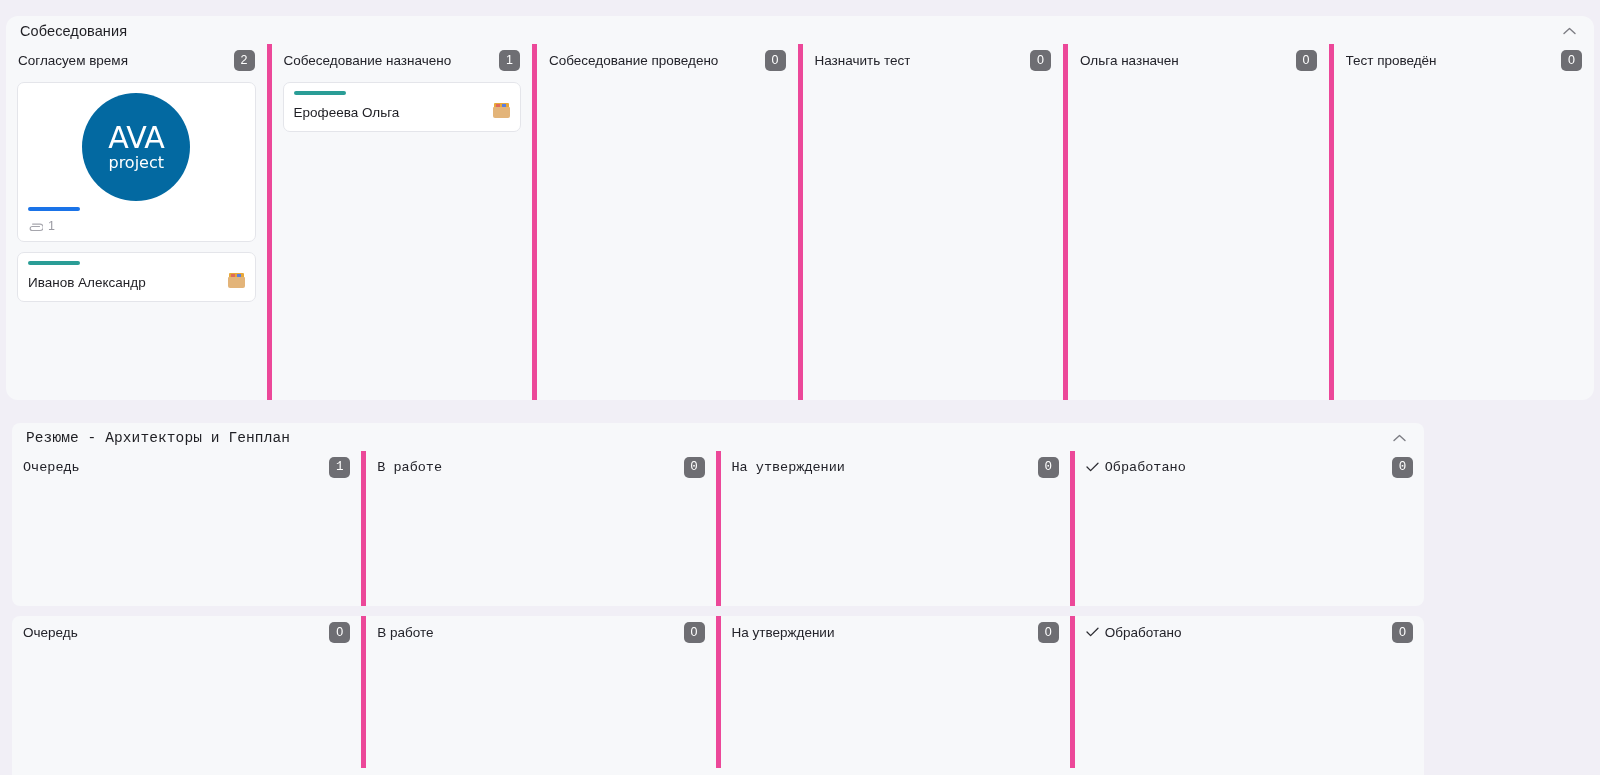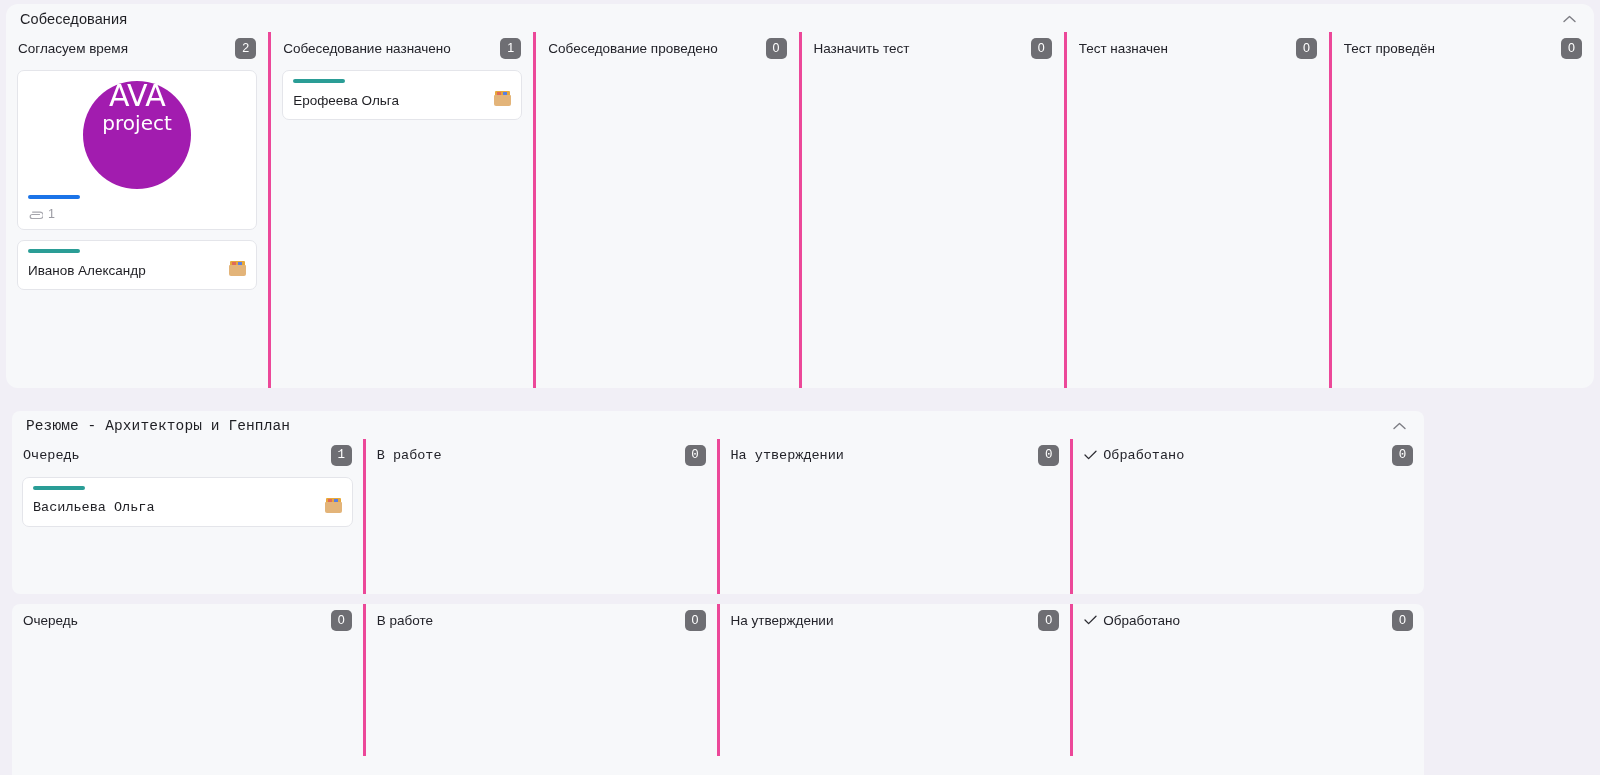--- a/index.html
+++ b/index.html
@@ -15,21 +15,21 @@
     font-family: "Liberation Sans", "DejaVu Sans", sans-serif;
     background: #f1eff6;
     color: #1f1f24;
     -webkit-font-smoothing: antialiased;
   }
 
   .page {
     position: relative;
     width: 1600px;
     height: 775px;
-    padding: 4px 6px 0 6px;
+    padding: 16px 6px 0 6px;
     background: #f1eff6;
   }
 
   
   .board {
     position: relative;
     background: #f7f8fa;
     border-radius: 10px;
     overflow: hidden;
   }
@@ -89,21 +89,21 @@
     display: flex;
     align-items: stretch;
     height: calc(100% - 28px);
   }
 
   .column {
     position: relative;
     flex: 1 1 0;
     min-width: 0;
     padding: 0 10px 10px 10px;
-    border-left: 3px solid #ec4899;
+    border-left: 5px solid #ec4899;
   }
   .column:first-child { border-left: none; }
 
   .board--primary .column { padding-left: 11px; padding-right: 11px; }
 
   .col-head {
     display: flex;
     align-items: center;
     justify-content: space-between;
     gap: 16px;
@@ -166,36 +166,36 @@
     width: 100%;
     display: flex;
     justify-content: center;
     padding: 2px 0 6px 0;
   }
 
   .logo-circle {
     width: 108px;
     height: 108px;
     border-radius: 50%;
-    background: #a21caf;
+    background: #0369a1;
     display: flex;
     flex-direction: column;
     align-items: center;
-    justify-content: flex-start;
+    justify-content: center;
     color: #ffffff;
     line-height: 1;
   }
   .logo-main {
     font-size: 30px;
     font-weight: 400;
     letter-spacing: -0.5px;
     font-family: "DejaVu Sans", sans-serif;
   }
   .logo-sub {
-    font-size: 20px;
+    font-size: 16px;
     margin-top: 2px;
     font-family: "DejaVu Sans", sans-serif;
   }
 
   .card-row {
     display: flex;
     align-items: flex-start;
     justify-content: space-between;
     gap: 24px;
   }
@@ -372,21 +372,21 @@
       <div class="column">
         <div class="col-head">
           <div class="col-title">Назначить тест</div>
           <div class="count-badge">0</div>
         </div>
         <div class="col-body"></div>
       </div>
 
       <div class="column">
         <div class="col-head">
-          <div class="col-title">Тест назначен</div>
+          <div class="col-title">Ольга назначен</div>
           <div class="count-badge">0</div>
         </div>
         <div class="col-body"></div>
       </div>
 
       <div class="column">
         <div class="col-head">
           <div class="col-title">Тест проведён</div>
           <div class="count-badge">0</div>
         </div>
@@ -405,31 +405,20 @@
           </svg>
       </div>
     </div>
     <div class="columns">
 
       <div class="column">
         <div class="col-head">
           <div class="col-title">Очередь</div>
           <div class="count-badge">1</div>
         </div>
-        <div class="col-body">
-          <div class="card">
-            <div class="card-accent" style="background:#2a9d96"></div>
-            <div class="card-row">
-              <div class="card-title">Васильева Ольга</div>
-              <span class="card-emoji">
-                <span class="icon-box"><span class="lid"></span><span class="body"></span></span>
-              </span>
-            </div>
-          </div>
-        </div>
       </div>
 
       <div class="column">
         <div class="col-head">
           <div class="col-title">В работе</div>
           <div class="count-badge">0</div>
         </div>
         <div class="col-body"></div>
       </div>
 

